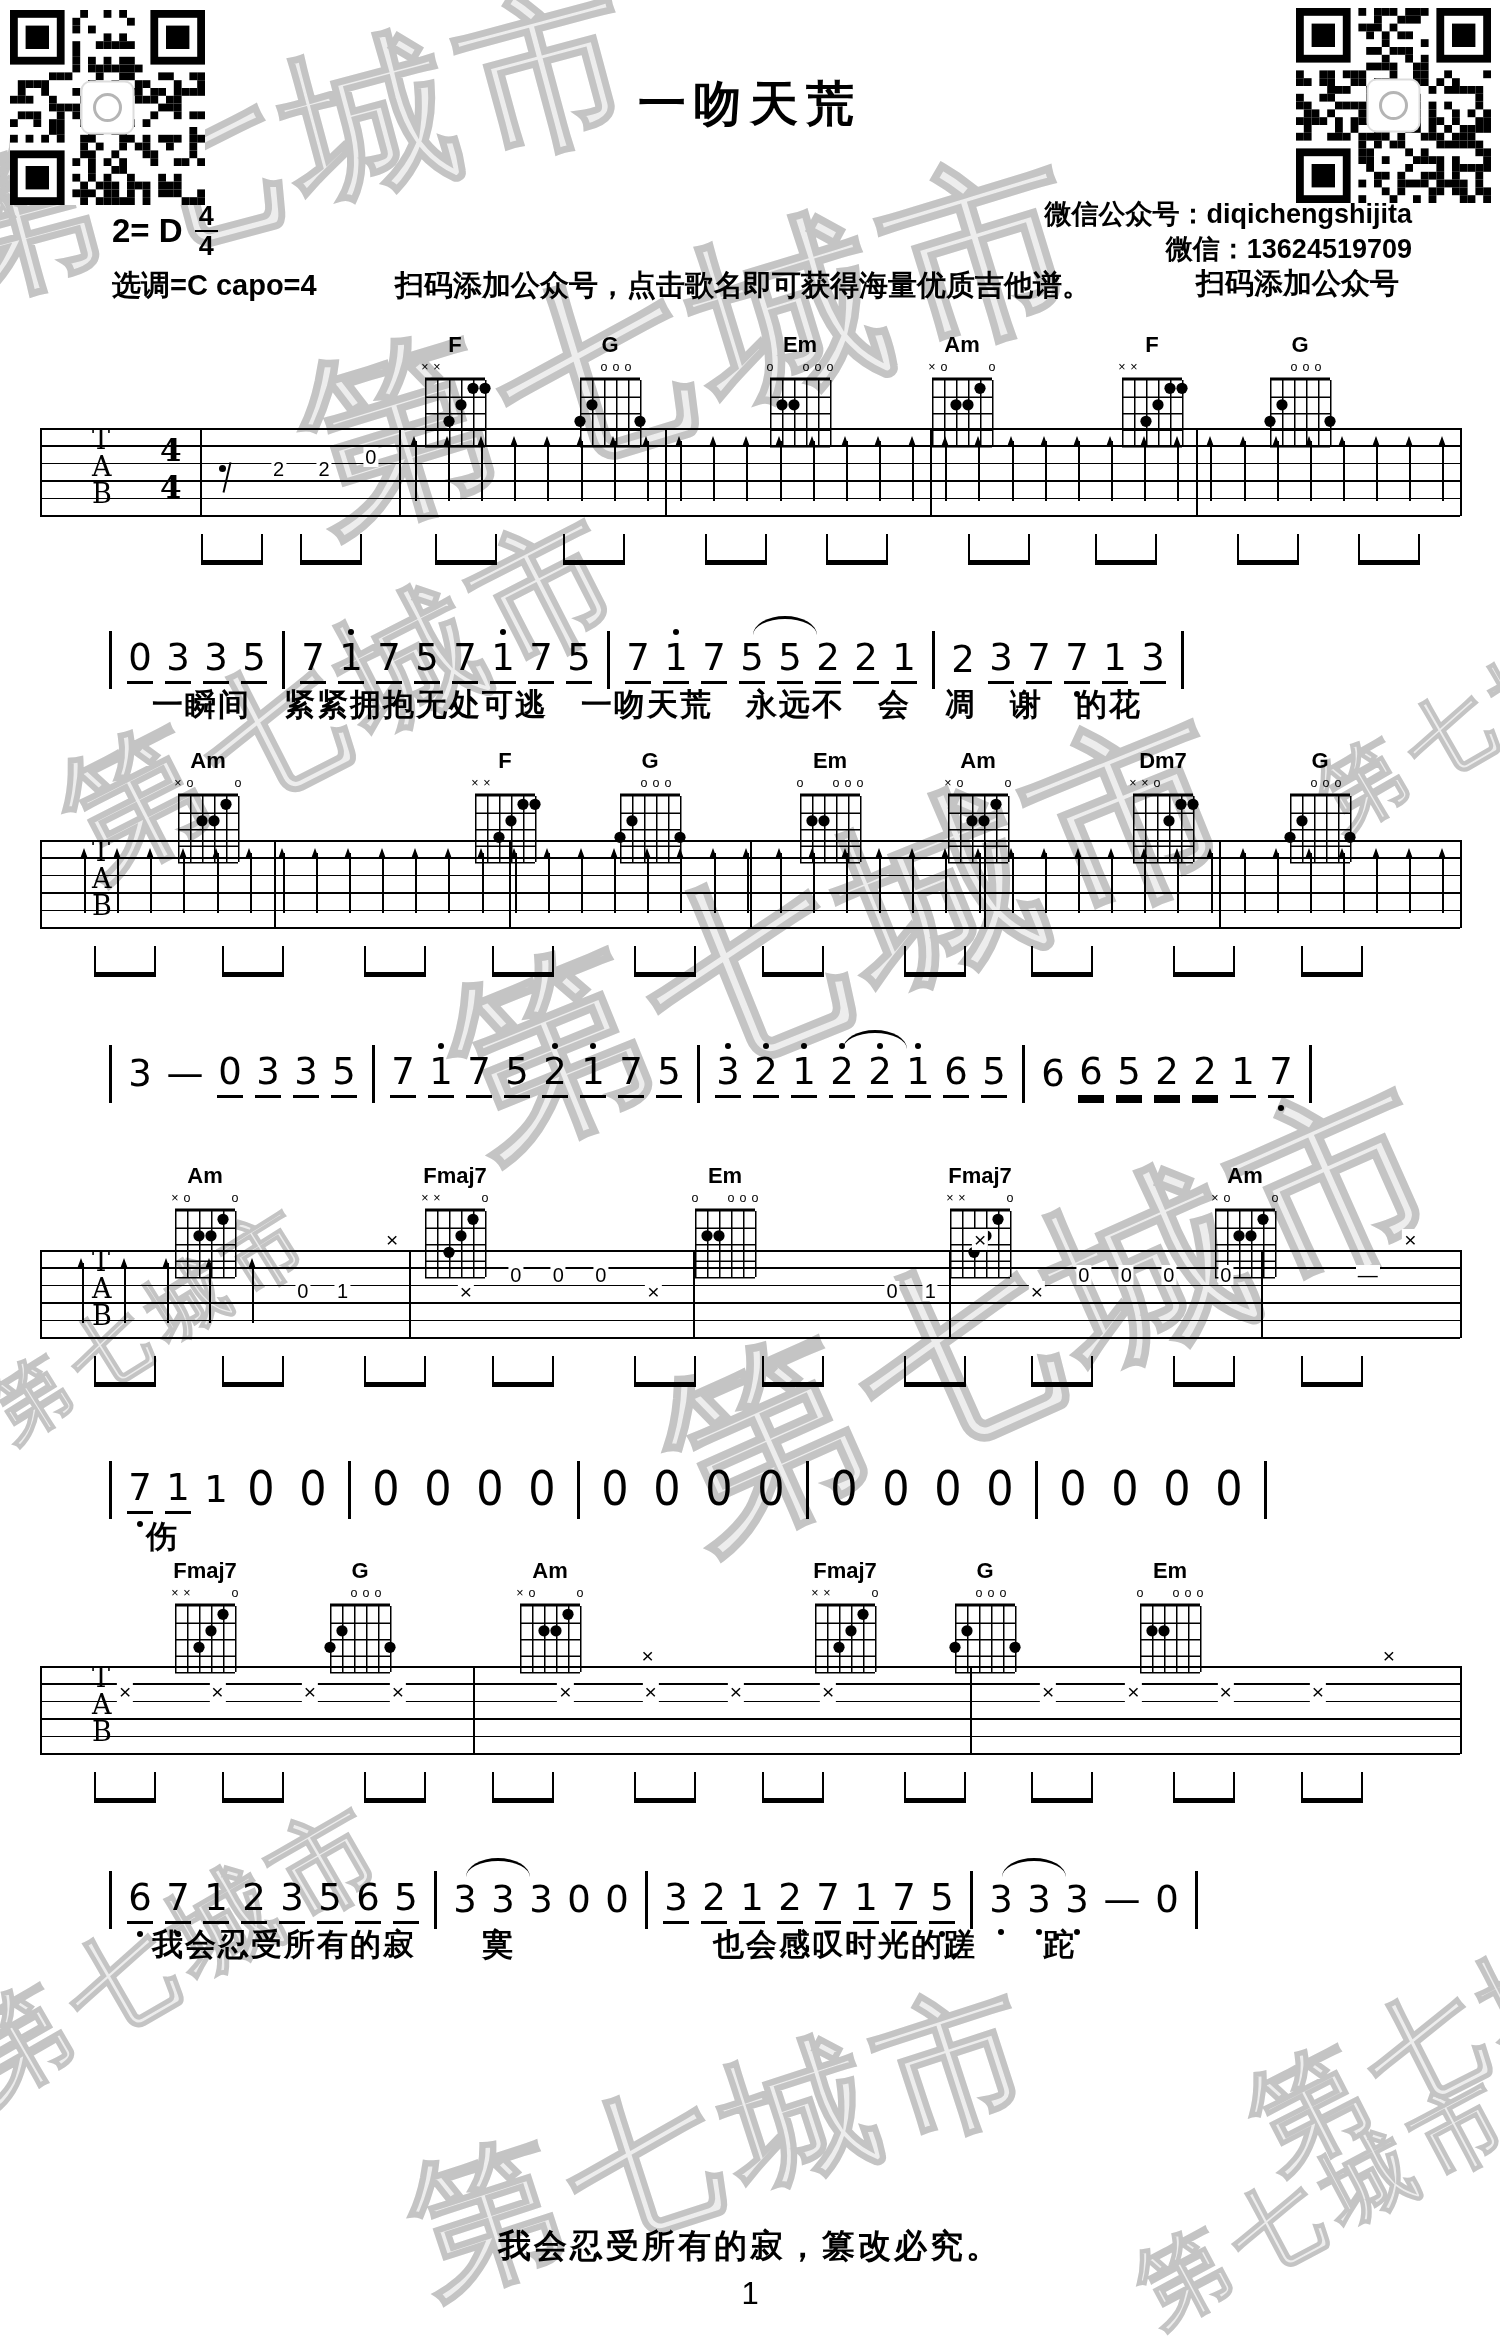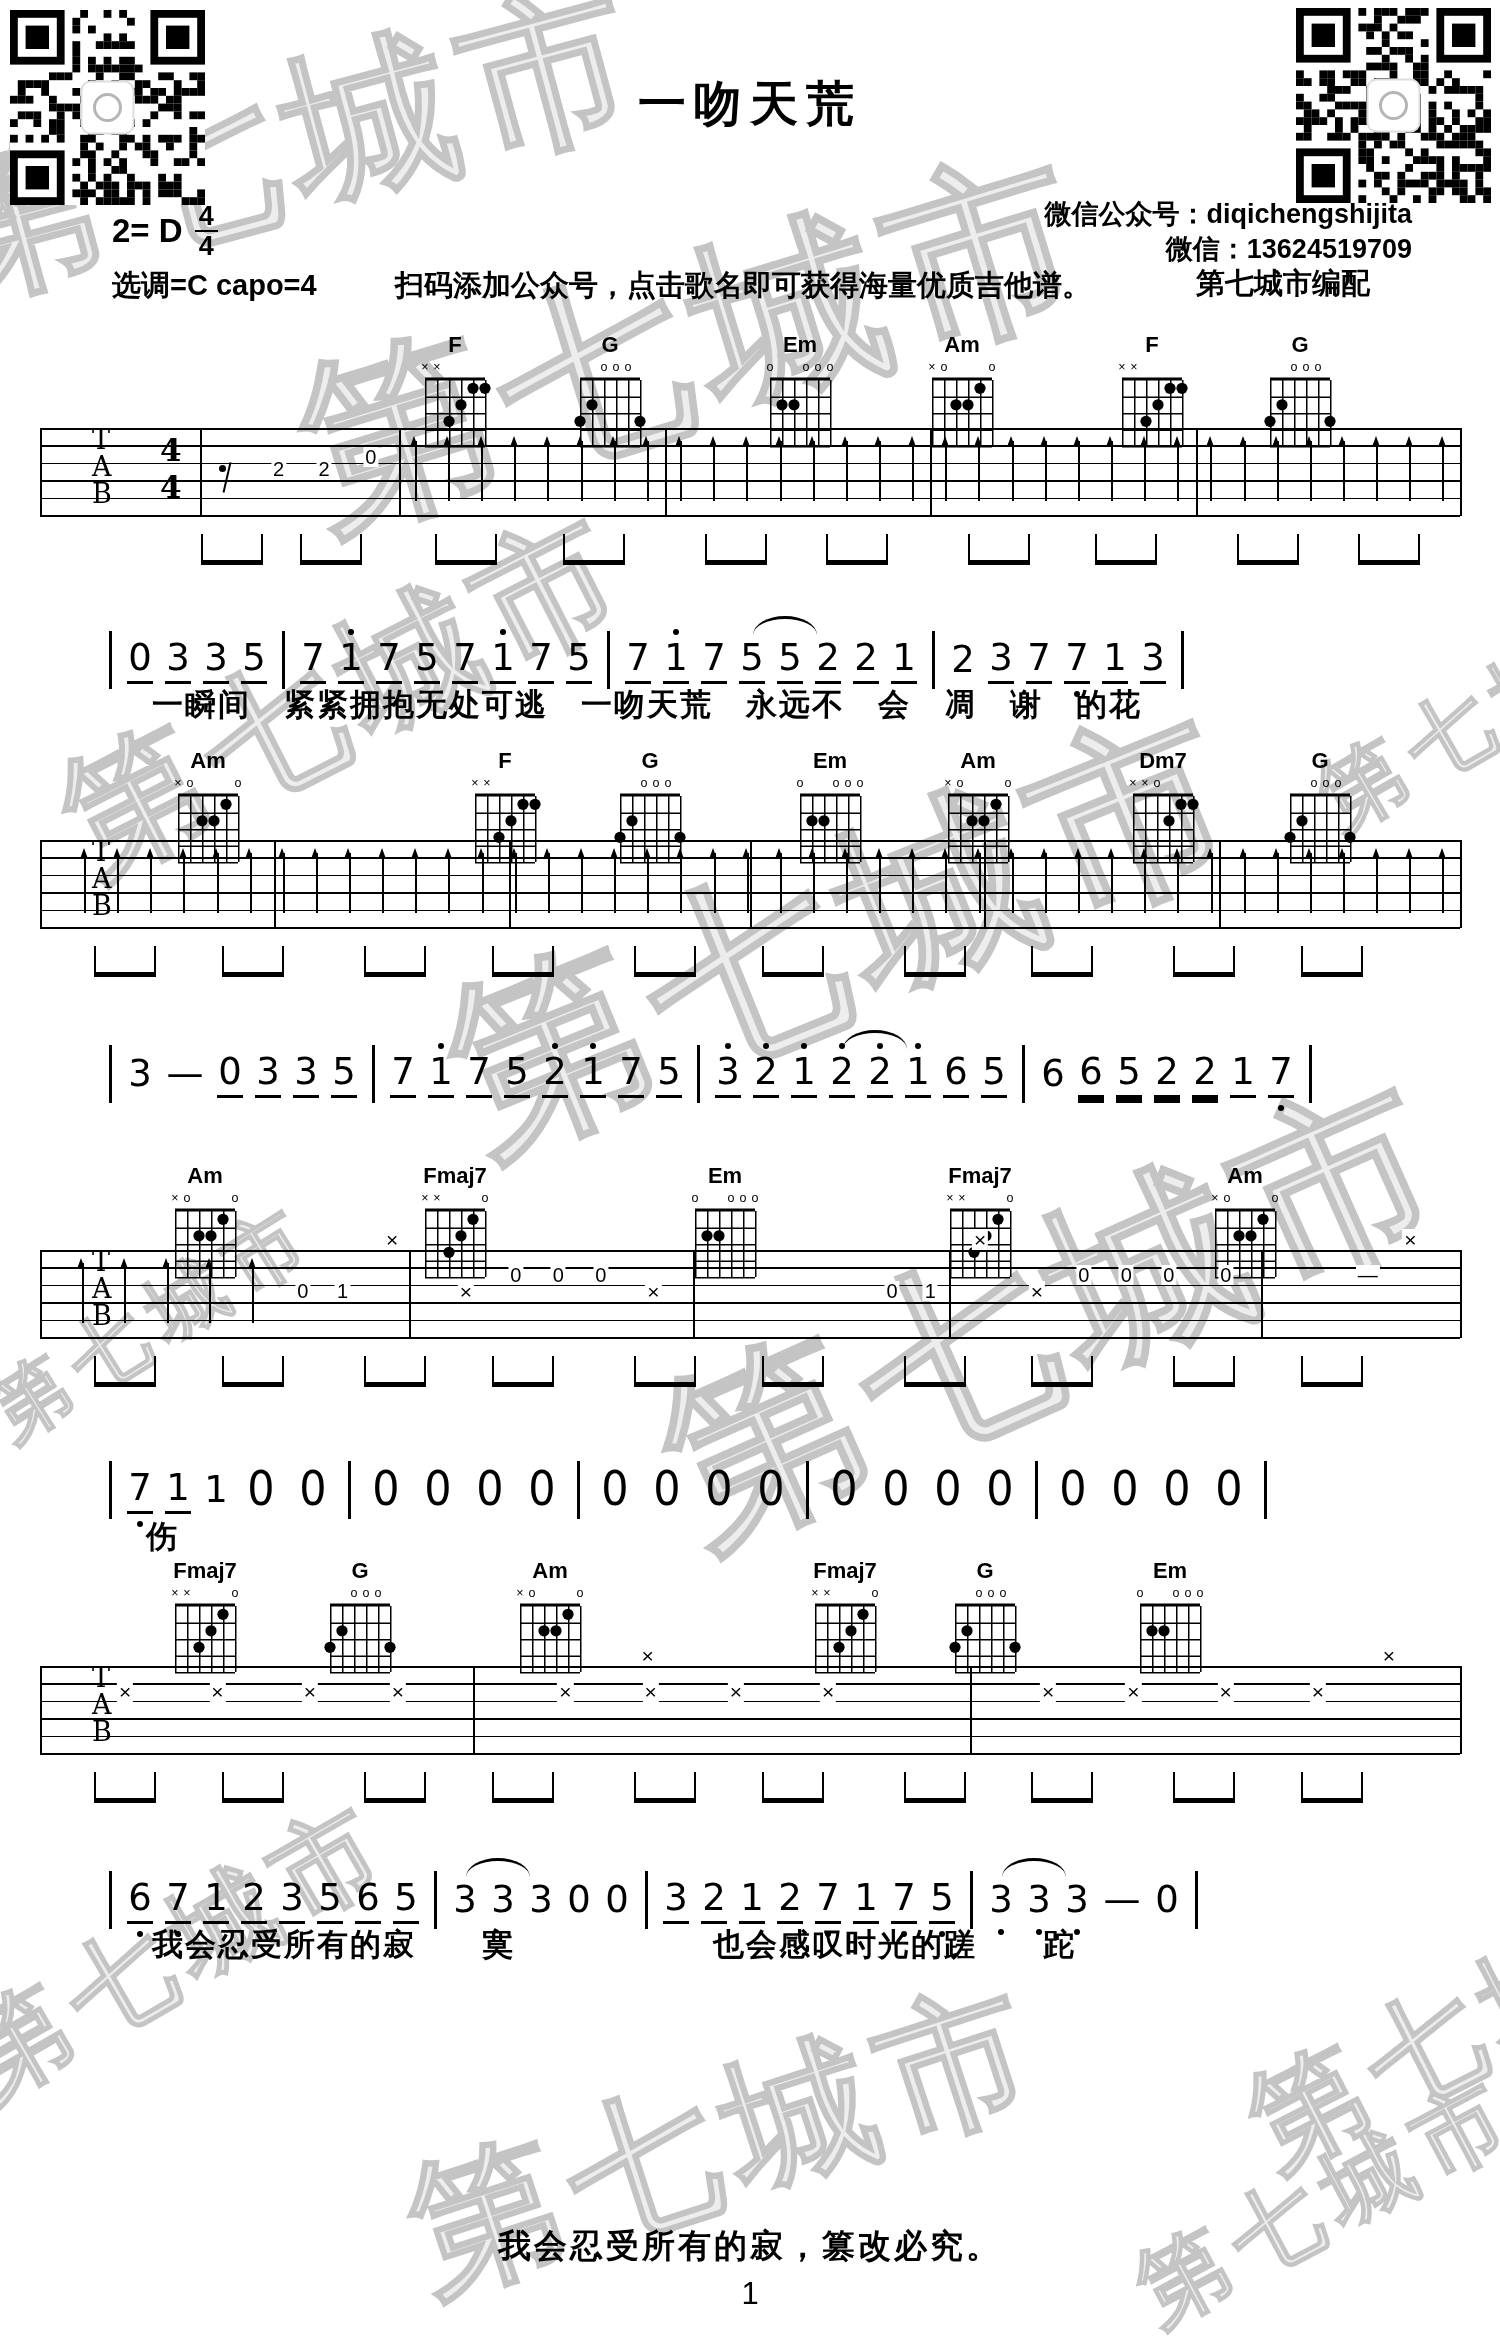--- a/index.html
+++ b/index.html
@@ -539,21 +539,21 @@
     <span>2= D</span>
     <span class="frac">
         <i>4</i>
         <i>4</i>
       </span>
   </div>
   <div class="wx1">微信公众号：diqichengshijita</div>
   <div class="wx2">微信：13624519709</div>
   <div class="tuning">选调=C capo=4</div>
   <div class="promo">扫码添加公众号，点击歌名即可获得海量优质吉他谱。</div>
-  <div class="arranger">第七城市编配</div>
+  <div class="arranger">扫码添加公众号</div>
 
   <section id="sys1" class="system">
     <div class="chords">
         <div class="chord" style="left:455px"><div class="cname">F</div><svg width="74" height="94" viewBox="0 0 74 94" xmlns="http://www.w3.org/2000/svg">
             <text x="7" y="15" font-size="12.5" text-anchor="middle" fill="#000" font-family="Liberation Sans, sans-serif">×</text>
             <text x="19" y="15" font-size="12.5" text-anchor="middle" fill="#000" font-family="Liberation Sans, sans-serif">×</text>
             <rect x="7" y="21.5" width="60" height="3" fill="#000"></rect>
             <rect x="7" y="40.5" width="60" height="1.5" fill="#000"></rect>
             <rect x="7" y="57.0" width="60" height="1.5" fill="#000"></rect>
             <rect x="7" y="73.5" width="60" height="1.5" fill="#000"></rect>

